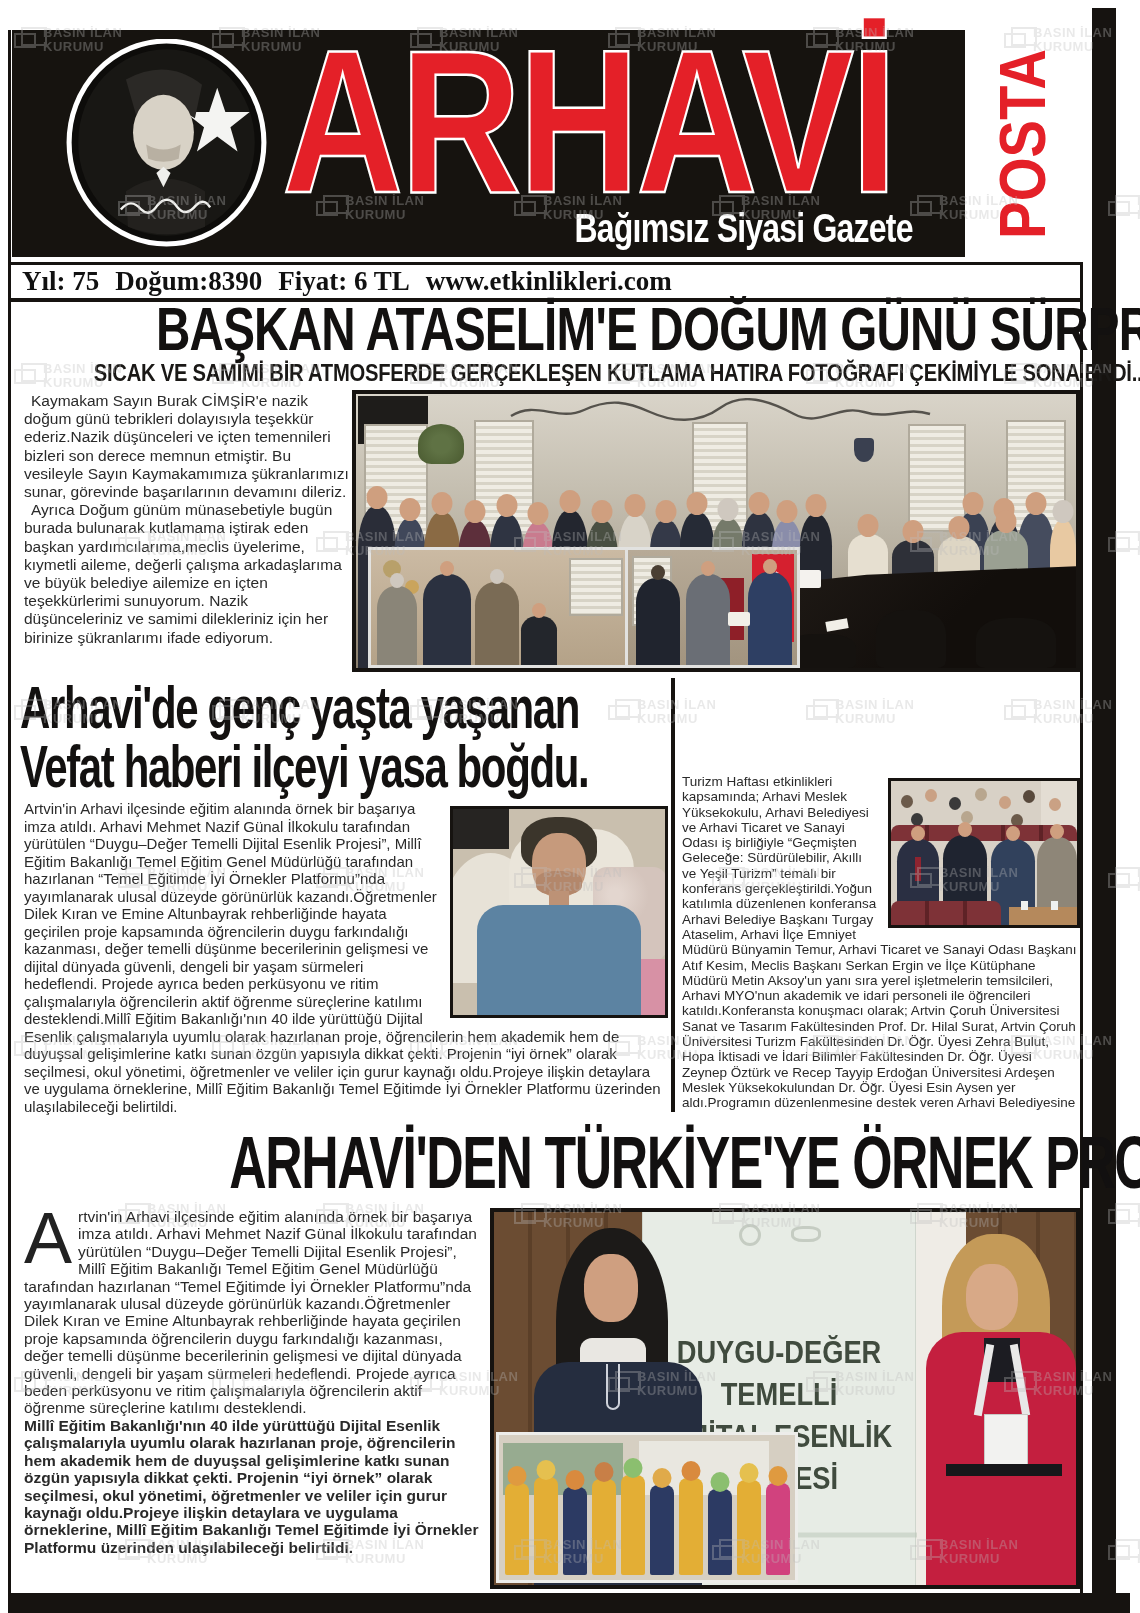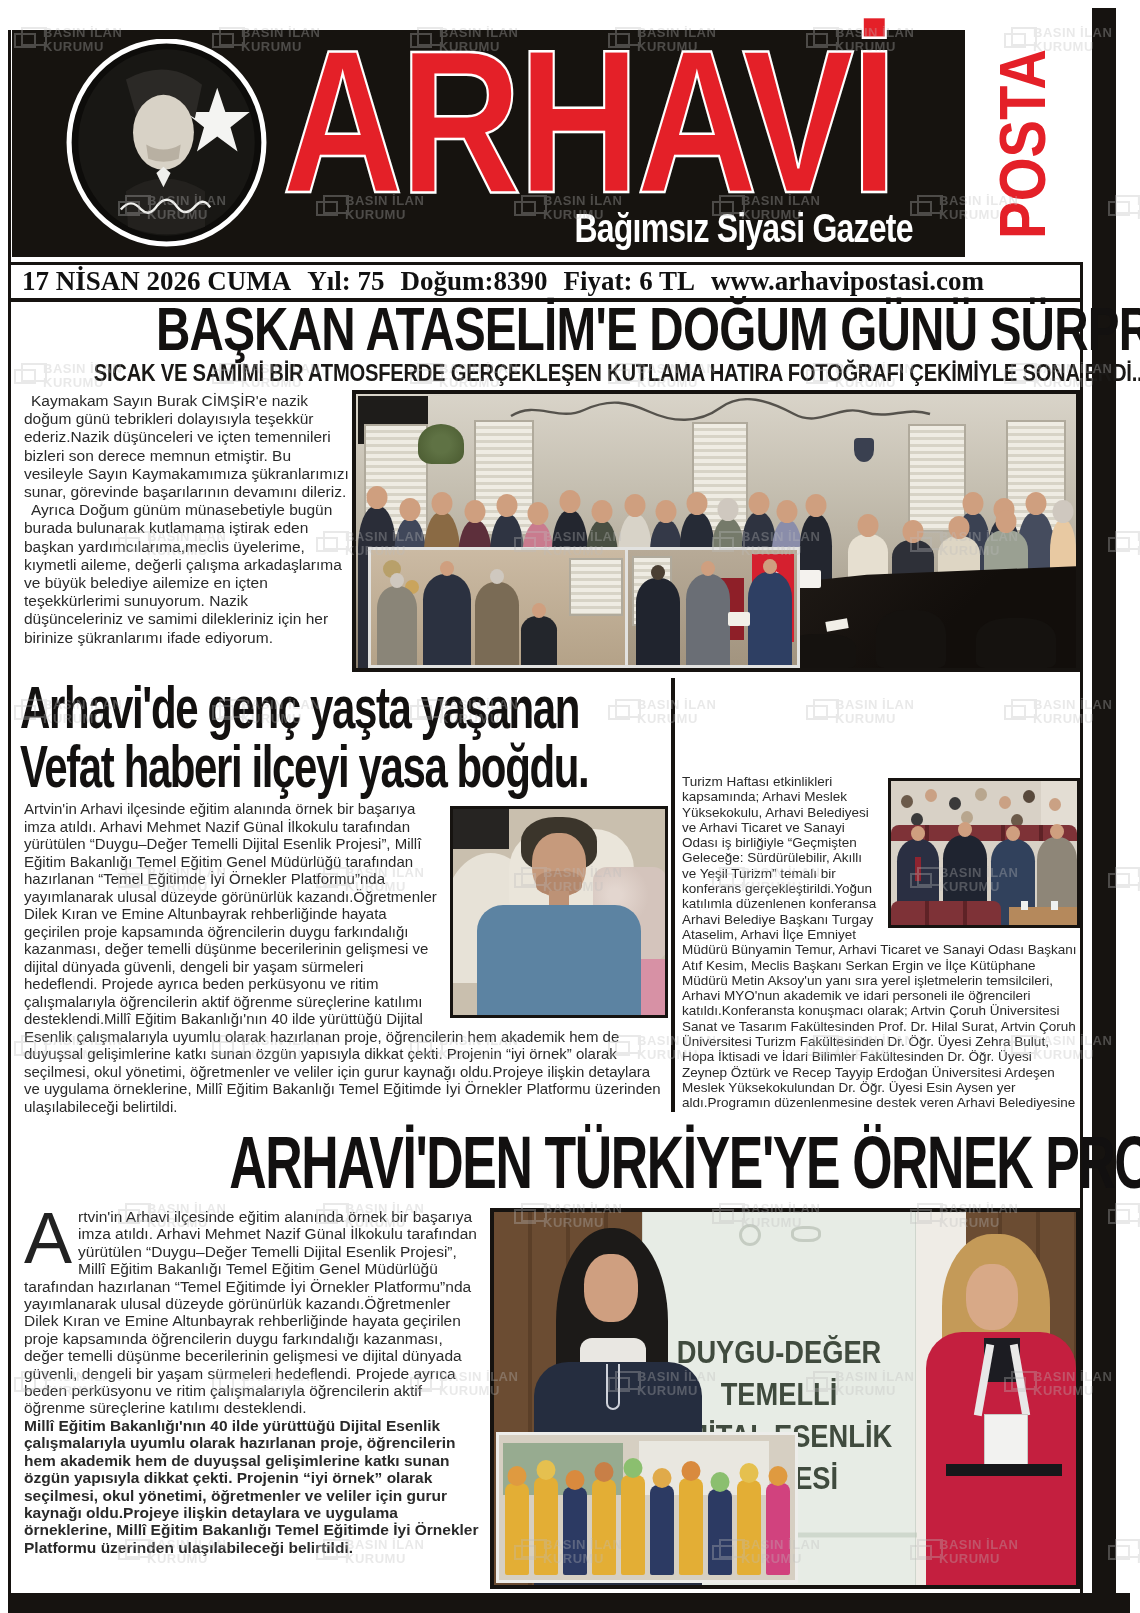--- a/index.html
+++ b/index.html
@@ -145,25 +145,24 @@
       <path d="M55 168 q10 -12 20 0 q8 8 16 -4 q10 -12 20 2 q8 10 18 -2 q8 -8 14 2" fill="none" stroke="#f2f2ef" stroke-width="2.4"></path>
     </svg>
     <div class="mast-title">ARHAVİ</div>
     <div class="mast-sub">Bağımsız Siyasi Gazete</div>
   </div>
   <div class="posta-box">
     <span>POSTA</span>
   </div>
 
   <div class="dateline">
-    <span>17 NİSAN 2026 CUMA</span>
     <span>Yıl: 75</span>
     <span>Doğum:8390</span>
     <span>Fiyat: 6 TL</span>
-    <a href="#">www.arhavipostasi.com</a>
+    <a href="#">www.etkinlikleri.com</a>
   </div>
 
   <div class="h1">
     <span>BAŞKAN ATASELİM'E DOĞUM GÜNÜ SÜRPRİZİ</span>
   </div>
   <div class="sub1">
     <span>SICAK VE SAMİMİ BİR ATMOSFERDE GERÇEKLEŞEN KUTLAMA HATIRA FOTOĞRAFI ÇEKİMİYLE SONA ERDİ...</span>
   </div>
   <div class="story1">
     <p>Kaymakam Sayın Burak CİMŞİR'e nazik doğum günü tebrikleri dolayısıyla teşekkür ederiz.Nazik düşünceleri ve içten temennileri bizleri son derece memnun etmiştir. Bu vesileyle Sayın Kaymakamımıza şükranlarımızı sunar, görevinde başarılarının devamını dileriz.</p>

